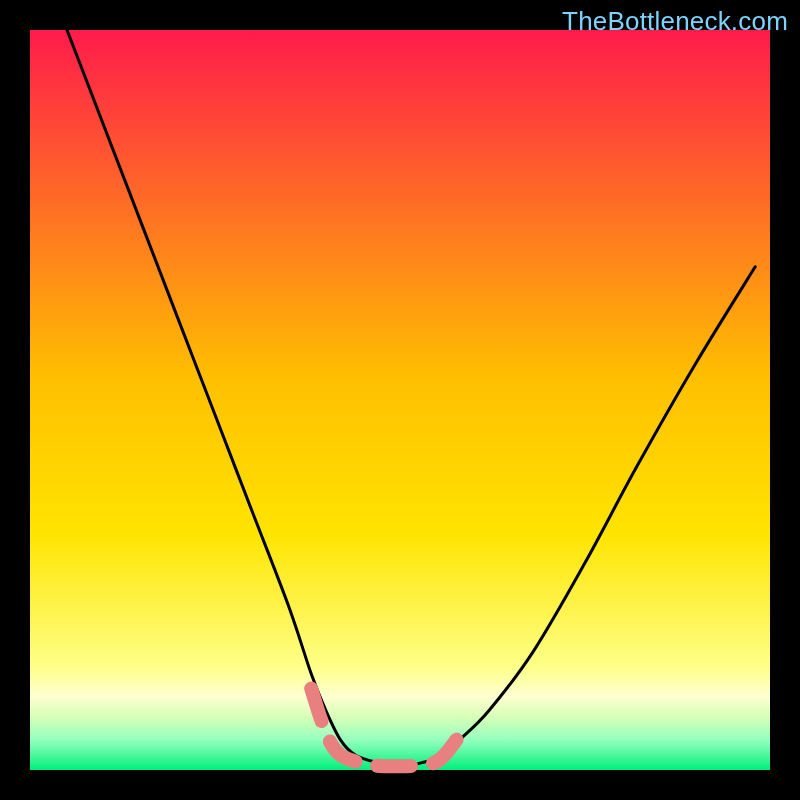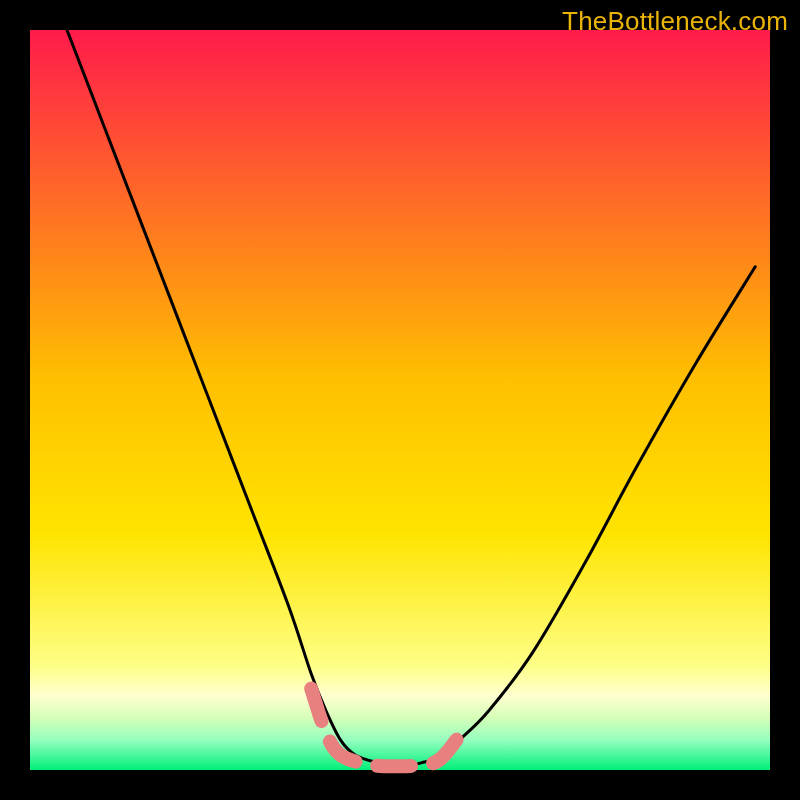--- a/index.html
+++ b/index.html
@@ -14,21 +14,21 @@
   .frame {
     position: relative;
     width: 800px;
     height: 800px;
     background: #000;
   }
   .watermark {
     position: absolute;
     top: 6px;
     right: 12px;
-    color: #eab308;
+    color: #7dd3fc;
     font-size: 26px;
     font-weight: 500;
     letter-spacing: 0.2px;
     z-index: 10;
   }
   svg {
     display: block;
   }
 </style>
 </head>

